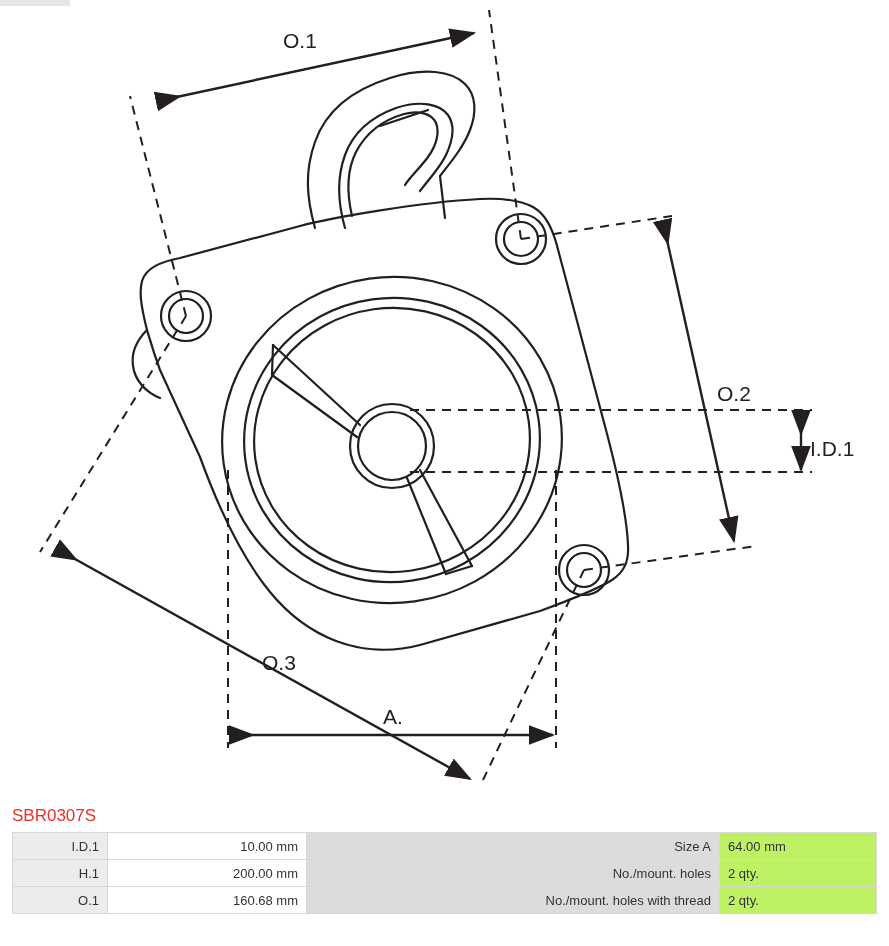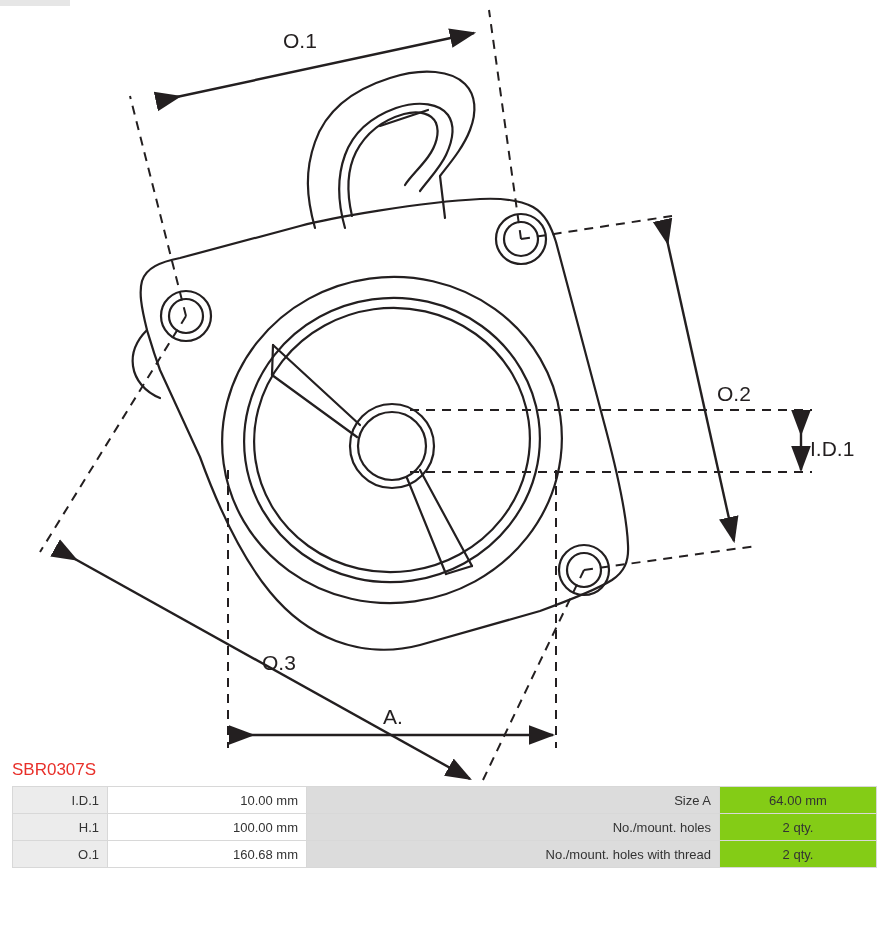--- a/index.html
+++ b/index.html
@@ -28,21 +28,21 @@
     height: 800px;
   }
   .dim-label {
     font-family: "Liberation Sans", sans-serif;
     font-size: 21px;
     fill: #231f20;
   }
   #part-section {
     position: absolute;
     left: 0;
-    top: 760px;
+    top: 806px;
     width: 889px;
   }
   #part-code {
     color: #e8302a;
     font-size: 17px;
     padding: 0 0 6px 12px;
     font-family: "Liberation Sans", sans-serif;
   }
   table.spec {
     border-collapse: collapse;
@@ -69,22 +69,22 @@
     text-align: right;
     background: #ffffff;
     border-radius: 7px;
   }
   td.lbl2 {
     text-align: right;
     background: #dcdcdc;
   }
   td.val2 {
     width: 140px;
-    text-align: center;
-    background: #84cc16;
+    text-align: left;
+    background: #bef264;
     margin-left: 12px;
   }
   #top-left-mark {
     position: absolute;
     left: 0;
     top: 0;
     width: 70px;
     height: 6px;
     background: #e6e6e6;
   }
@@ -211,21 +211,21 @@
     <table class="spec">
       <tbody>
         <tr>
           <td class="lbl">I.D.1</td>
           <td class="val">10.00 mm</td>
           <td class="lbl2">Size A</td>
           <td class="val2">64.00 mm</td>
         </tr>
         <tr>
           <td class="lbl">H.1</td>
-          <td class="val">100.00 mm</td>
+          <td class="val">200.00 mm</td>
           <td class="lbl2">No./mount. holes</td>
           <td class="val2">2 qty.</td>
         </tr>
         <tr>
           <td class="lbl">O.1</td>
           <td class="val">160.68 mm</td>
           <td class="lbl2">No./mount. holes with thread</td>
           <td class="val2">2 qty.</td>
         </tr>
       </tbody>

